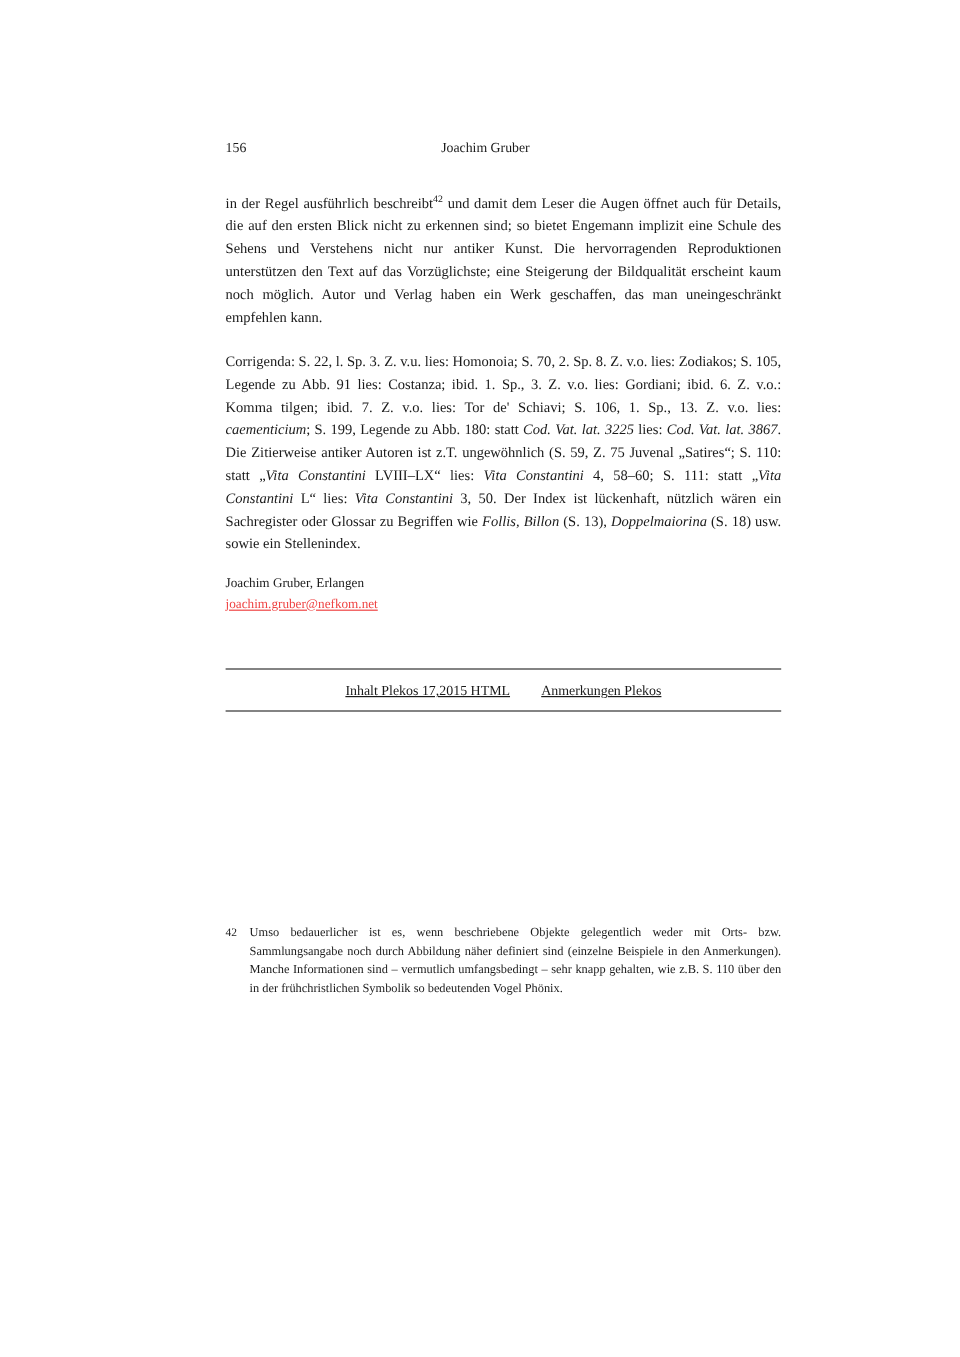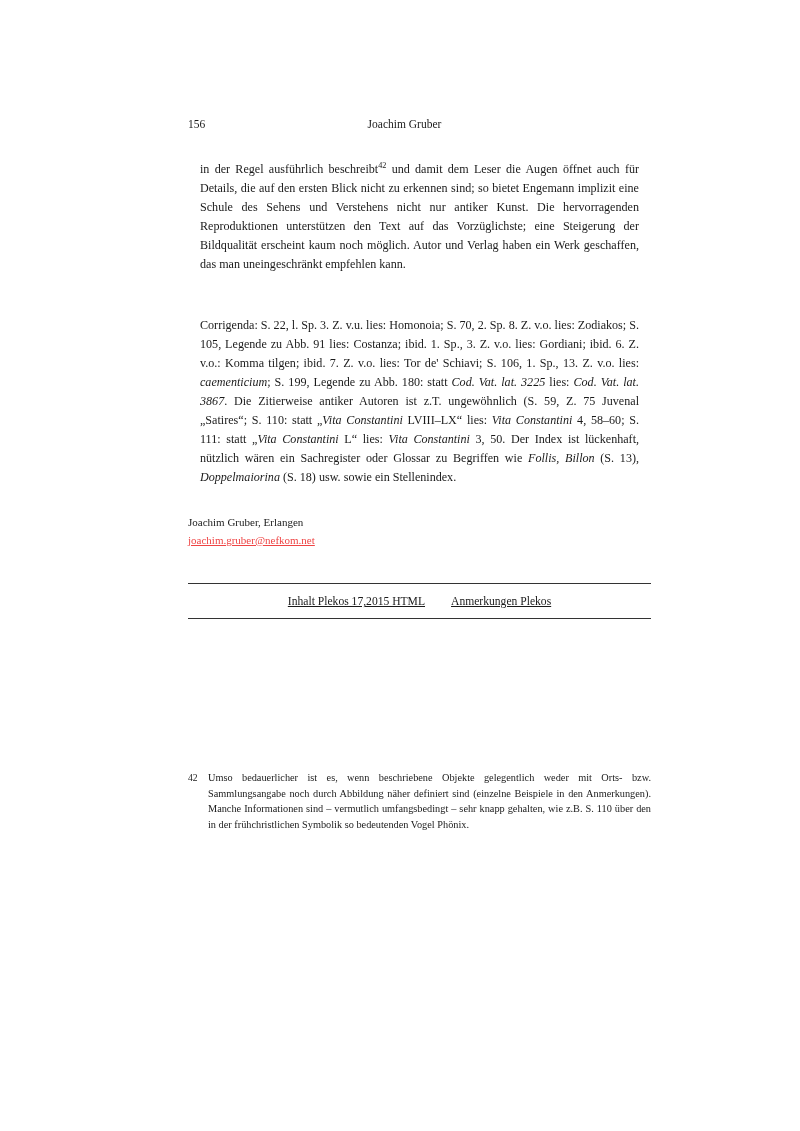--- a/index.html
+++ b/index.html
@@ -36,21 +36,21 @@
   .runhead .folio {
     width: 0;
     flex: 0 0 auto;
   }
   .runhead .author {
     flex: 1 1 auto;
     text-align: center;
     padding-right: 30px;
   }
   p {
-    margin: 12px;
+    margin: 0;
     text-align: justify;
     font-size: 12.1px;
     line-height: 1.58;
     hyphens: manual;
   }
   p.body-para {
     text-align: justify;
   }
   .gap-large { height: 17px; }
   .gap-med { height: 15px; }
@@ -101,21 +101,21 @@
   .fn-num {
     width: 20px;
     flex: 0 0 20px;
     font-size: 9.6px;
     padding-top: 1px;
   }
   .fn-text {
     flex: 1 1 auto;
     text-align: justify;
   }
-  .rule-top-wrap { margin-top: 34px; }
+  .rule-top-wrap { margin-top: 44px; }
 </style>
 </head>
 <body>
 
 <div class="page">
 
   <div class="content">
 
     <div class="runhead">
       <span class="folio">156</span>

